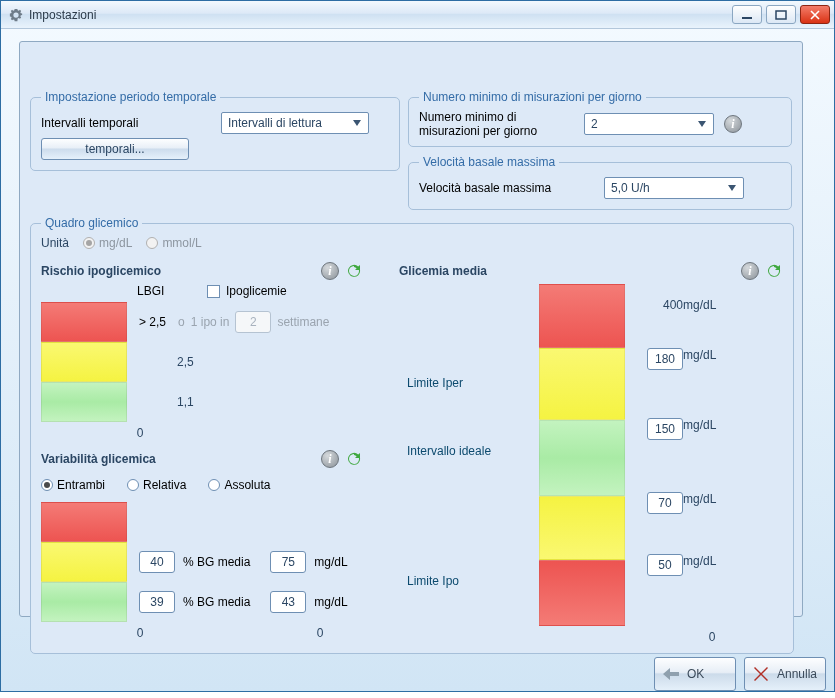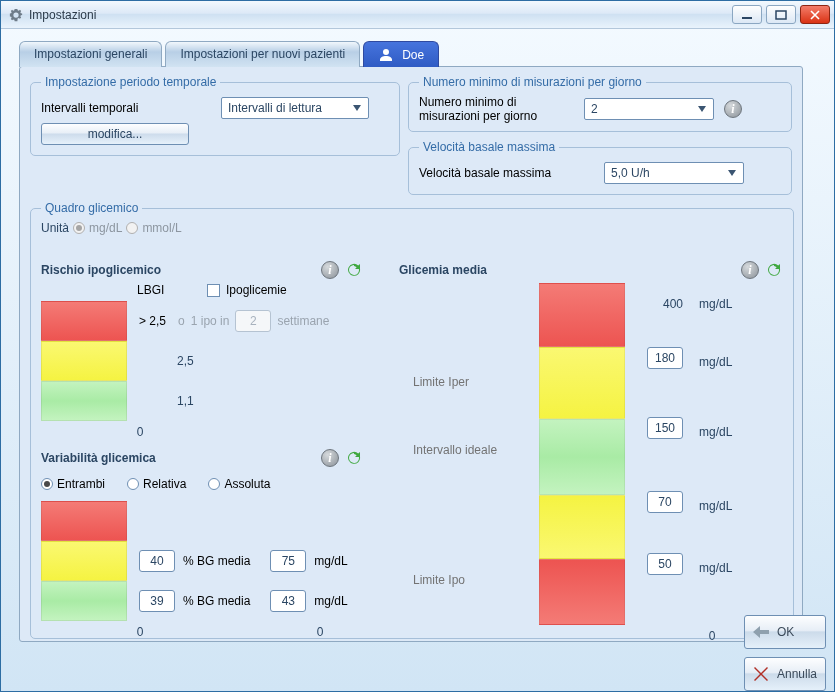--- a/index.html
+++ b/index.html
@@ -98,20 +98,21 @@
 }
 fieldset.group > legend {
   color: #346CA7;
   padding: 0 4px;
   font-size: 12px;
 }
 .toprow {
   display: flex; gap: 8px;
   margin-bottom: 6px;
   align-items: flex-start;
+  margin-top: 40px;
 }
 .toprow .left { flex: 0 0 370px; }
 .toprow .right { flex: 1; display: flex; flex-direction: column; gap: 8px; }
 
 .row {
   display: flex; align-items: center; gap: 10px;
   min-height: 26px;
 }
 .row .lbl { flex: 0 0 170px; }
 
@@ -158,22 +159,22 @@
 .reset svg { width: 16px; height: 16px; }
 
 .right .row .lbl { flex: 0 0 160px; }
 
 
 .quadro {
   width: 764px;
   height: 438px;
 }
 .quadro .unitrow {
-  display: flex; align-items: center; gap: 4px;
-  margin-bottom: 20px;
+  display: flex; align-items: center; gap: 14px;
+  margin-bottom: 6px;
   color: #2B4663;
 }
 .radio {
   width: 12px; height: 12px; border-radius: 50%;
   border: 1px solid #6E8FB3;
   background: #FFF;
   display: inline-block;
   margin-right: 4px;
   vertical-align: -2px;
 }
@@ -273,38 +274,38 @@
 .seg.green1 { height: 76px; background: linear-gradient(to bottom, #C3F3BF, #A9EBA5, #C3F3BF); }
 .seg.yellow2 { height: 64px; background: linear-gradient(to bottom, #F5F342, #FAF871); }
 .seg.red2 { height: 66px; background: linear-gradient(to bottom, #ED5451, #F47B76); }
 
 .gm-right {
   margin-left: 22px;
   display: flex; flex-direction: column;
 }
 
 .gm-boundary {
-  display: flex; align-items: flex-end; gap: 16px;
+  display: flex; align-items: flex-start; gap: 0;
 }
 .gm-boundary .label {
   color: #2B4663;
 }
 
 
 .gm-labels .glabel {
   position: absolute;
-  left: 14px; width: 130px;
-  color: #737373;
+  left: 8px; width: 130px;
+  color: #0c4a6e;
 }
 
 
 .sidebtns {
   position: absolute;
   right: 8px; bottom: 8px;
-  display: flex; flex-direction: column; gap: 8px;
+  display: flex; flex-direction: row; gap: 8px;
 }
 .actbtn {
   width: 82px; height: 34px;
   background: linear-gradient(to bottom, #FDFEFF, #E7EEF6 45%, #CCDBEA 50%, #E5F0FA);
   border: 1px solid #6E8FB3;
   border-radius: 3px;
   display: flex; align-items: center; gap: 6px;
   padding: 0 6px;
   color: #3B4A5A;
 }
@@ -335,49 +336,39 @@
       </span>
     <span class="winbtn close">
         <svg viewBox="0 0 12 10">
           <path d="M2 1l8 8M10 1L2 9" stroke="currentColor" stroke-width="1.6"></path>
         </svg>
       </span>
   </div>
 
   <div class="content">
 
-    <div class="tabstrip">
-      <div class="tab"><span class="txt">Impostazioni generali</span></div>
-      <div class="tab"><span class="txt">Impostazioni per nuovi pazienti</span></div>
-      <div class="tab active">
-        <svg viewBox="0 0 16 16">
-            <path fill="#FFFFFF" d="M8 2a3 3 0 110 6 3 3 0 010-6zm0 7c3.3 0 6 1.6 6 3.6V14H2v-1.4C2 10.6 4.7 9 8 9z"></path>
-          </svg>
-        <span class="txt">Doe</span>
-      </div>
-    </div>
 
     <div class="panel mainpanel">
 
       <div class="toprow">
         <fieldset class="group left">
           <legend>Impostazione periodo temporale</legend>
           <div class="row">
             <span class="lbl">Intervalli temporali</span>
             <div class="select">
               <span class="sval">Intervalli di lettura</span>
               <span class="arrow">
                   <svg viewBox="0 0 8 6">
                     <path d="M0 0h8L4 6z" fill="#3B5572"></path>
                   </svg>
                 </span>
             </div>
           </div>
           <div class="row">
-            <div class="btn">modifica...</div>
+            <div class="btn">temporali...</div>
           </div>
         </fieldset>
 
         <div class="right">
           <fieldset class="group">
             <legend>Numero minimo di misurazioni per giorno</legend>
             <div class="row">
               <span class="lbl" style="flex-basis:155px">Numero minimo di misurazioni per giorno</span>
               <div class="select" style="width:130px">
                 <span class="sval">2</span>

